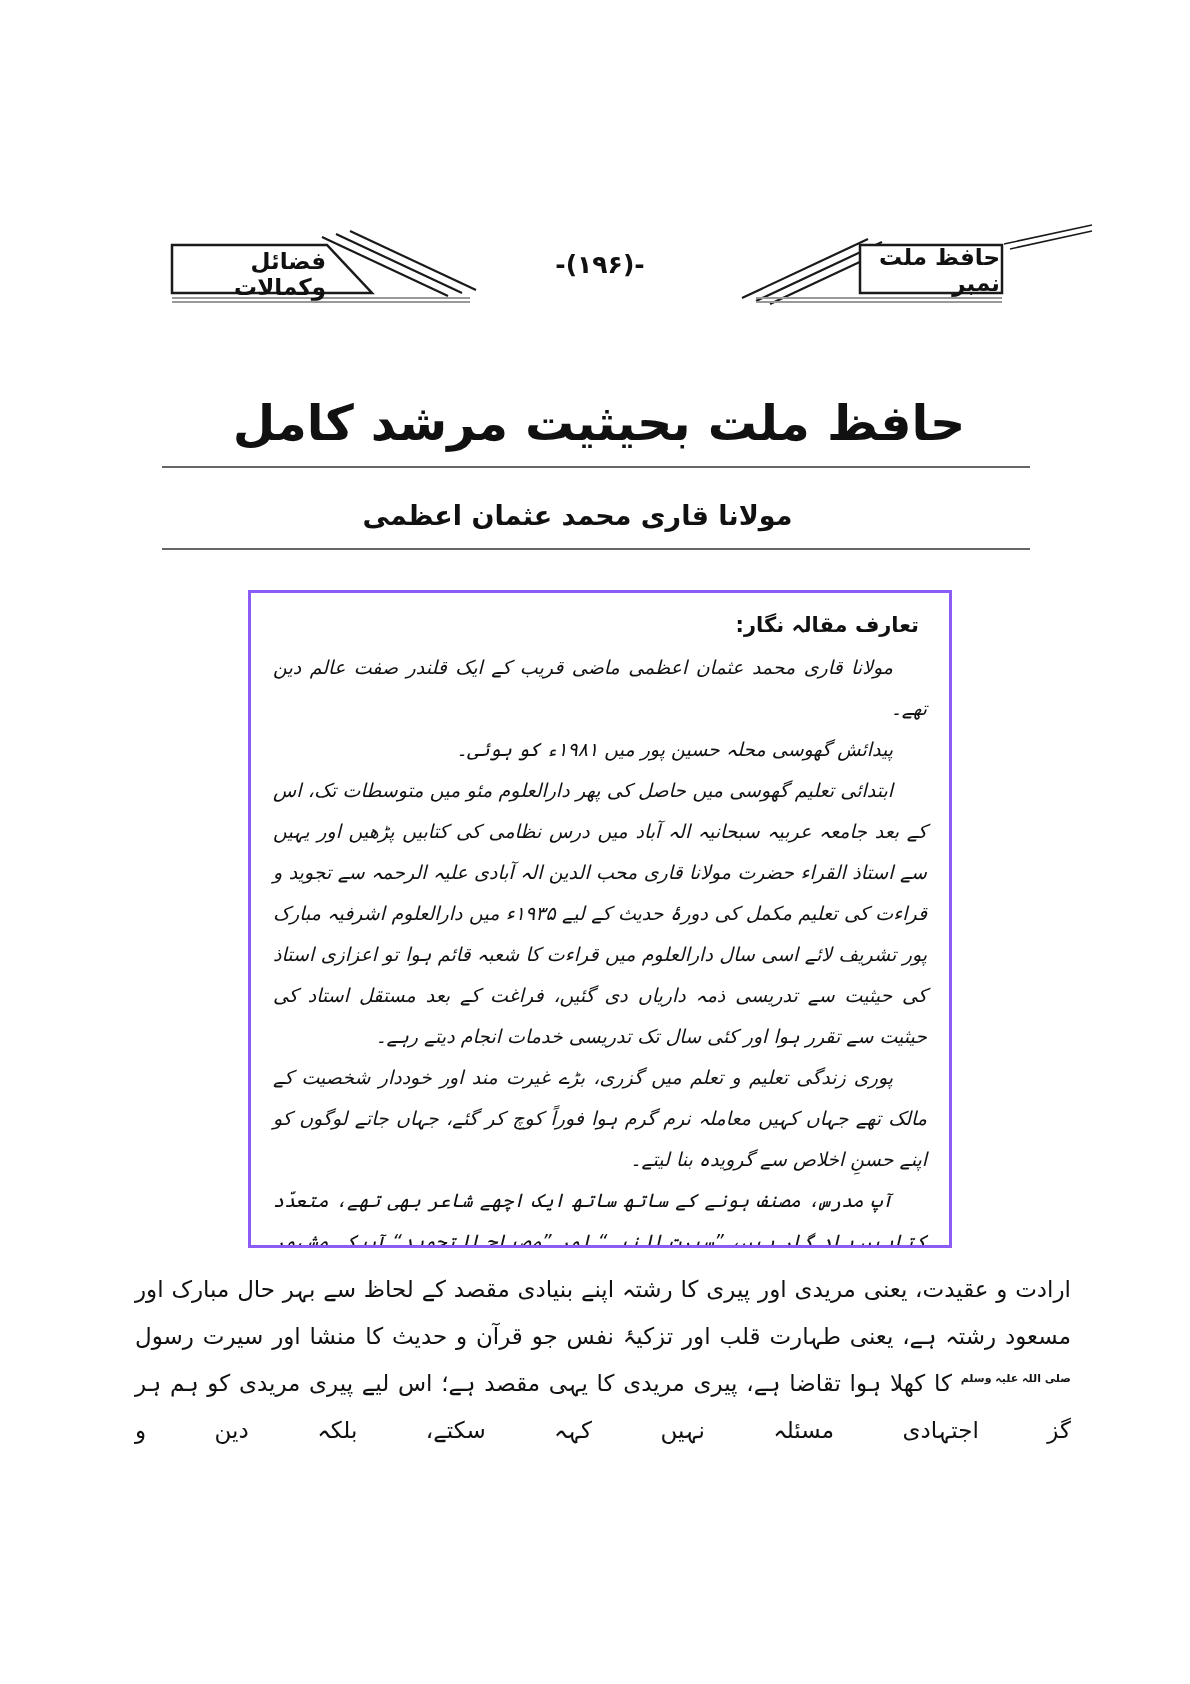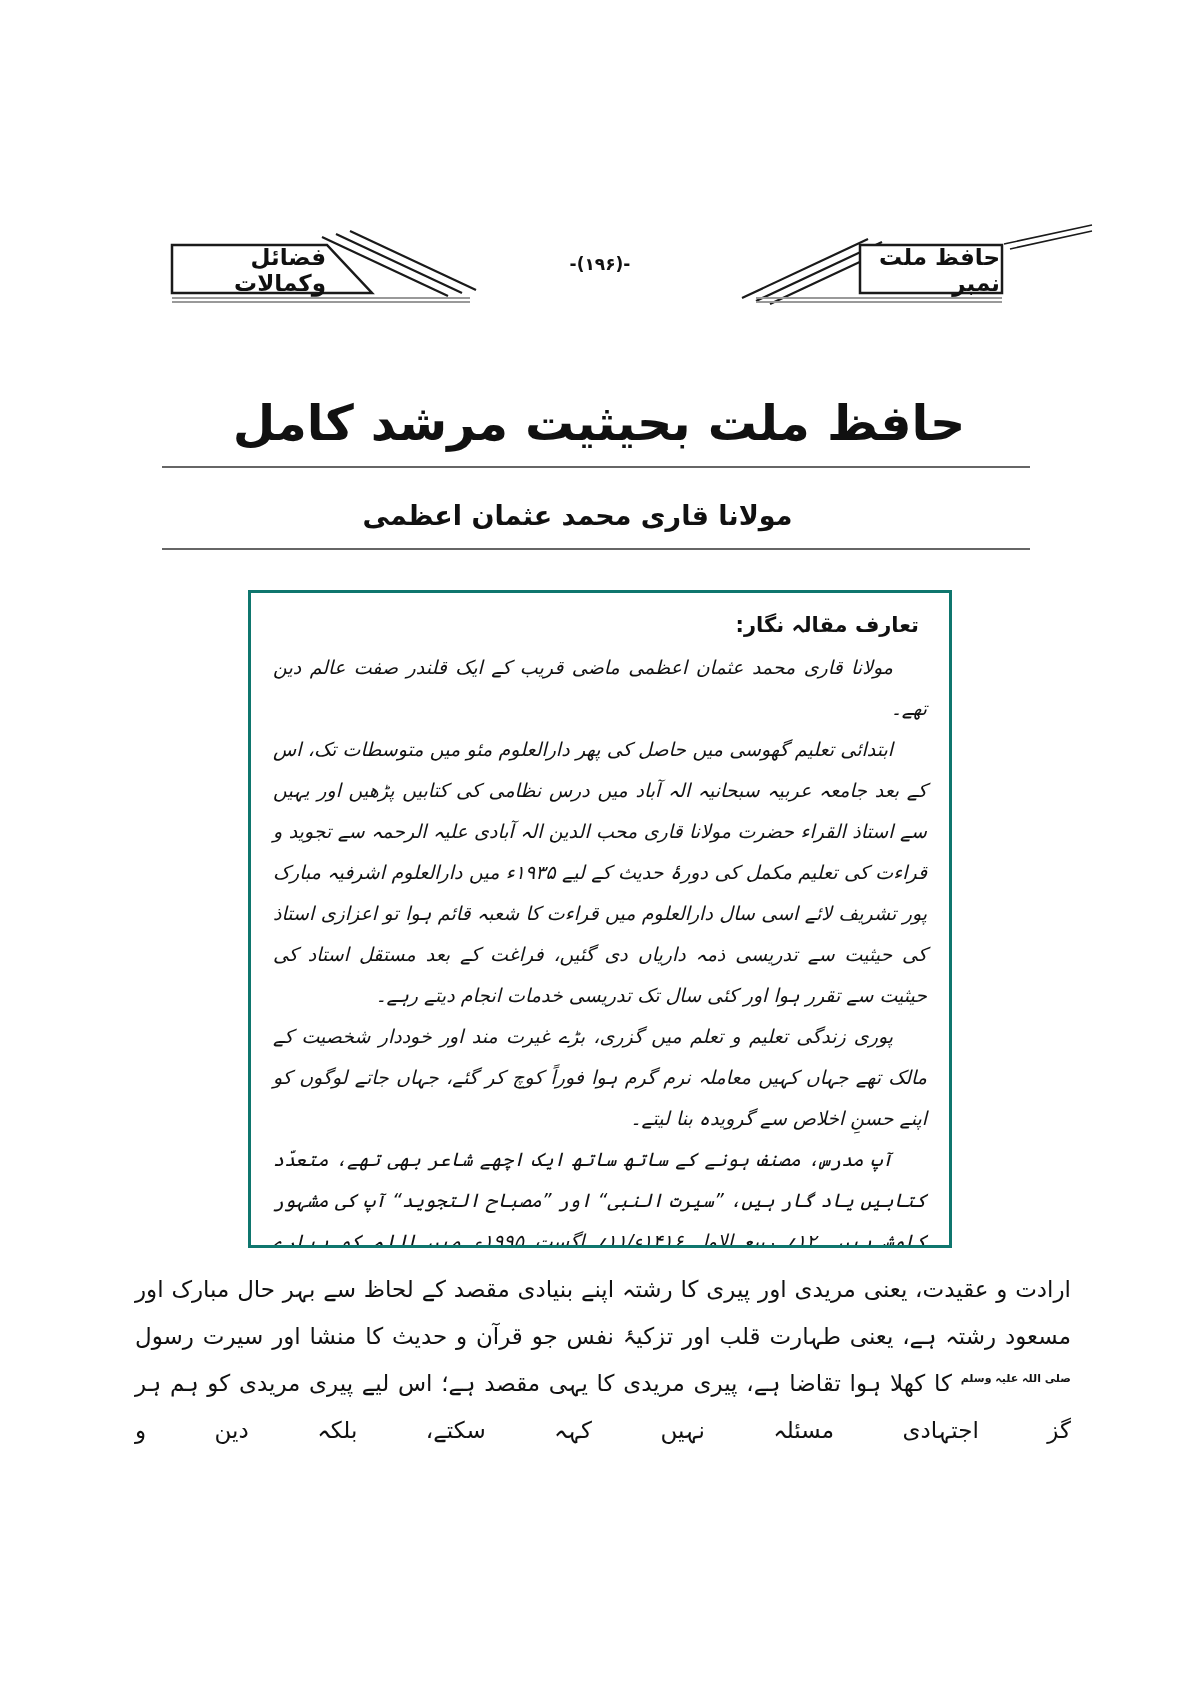--- a/index.html
+++ b/index.html
@@ -6,43 +6,43 @@
   body{
     width:1190px;height:1684px;background:#ffffff;position:relative;
     font-family:"DejaVu Sans", sans-serif;color:#111111;overflow:hidden;
   }
   
   #hdr-svg{position:absolute;top:222px;left:0;}
   .banner-label{
     position:absolute;display:flex;align-items:center;justify-content:center;
     direction:rtl;font-weight:bold;font-size:23px;letter-spacing:0;
   }
-  #left-banner-label{top:248px;left:176px;width:150px;height:44px;}
+  #left-banner-label{top:248px;left:176px;width:150px;height:52px;}
   #right-banner-label{top:248px;left:864px;width:136px;height:44px;}
   #page-number{
     position:absolute;top:244px;left:495px;width:210px;height:40px;
     display:flex;align-items:center;justify-content:center;
-    direction:ltr;font-size:17px;font-weight:bold;
+    direction:ltr;font-size:25px;font-weight:bold;
   }
   
   #main-title{
     position:absolute;top:374px;left:0;width:1190px;margin:4px;
     text-align:center;direction:rtl;font-size:49px;font-weight:bold;line-height:92px;
   }
   .rule{position:absolute;left:162px;width:868px;height:2px;background:#666666;}
   #rule-under-title{top:466px;}
   #rule-under-author{top:548px;}
   #author-name{
     position:absolute;top:488px;left:0;width:1155px;margin:0;
     text-align:center;direction:rtl;font-size:27px;font-weight:bold;line-height:56px;
   }
   
   #intro-box{
     position:absolute;top:590px;left:248px;width:704px;height:658px;
-    box-sizing:border-box;border:3px solid #0f766e;background:#ffffff;
+    box-sizing:border-box;border:3px solid #8b5cf6;background:#ffffff;
     padding:10px 22px 0 22px;overflow:hidden;
     direction:rtl;text-align:justify;font-size:19px;line-height:41px;
   }
   #intro-box h2{
     margin:0;font-size:21px;font-weight:bold;line-height:44px;text-indent:8px;text-align:right;
   }
   #intro-box p{margin:0;text-indent:34px;font-style:italic;}
   
   #body-paragraph{
     position:absolute;top:1258px;left:127px;width:936px;margin:8px;
@@ -99,18 +99,19 @@
 
 <div id="rule-under-title" class="rule"></div>
 
 <h2 id="author-name">مولانا قاری محمد عثمان اعظمی</h2>
 
 <div id="rule-under-author" class="rule"></div>
 
 <section id="intro-box">
   <h2>تعارف مقالہ نگار:</h2>
   <p>مولانا قاری محمد عثمان اعظمی ماضی قریب کے ایک قلندر صفت عالم دین تھے۔</p>
+  <p>پیدائش گھوسی محلہ حسین پور میں ۱۹۸۱ء کو ہوئی۔</p>
   <p>ابتدائی تعلیم گھوسی میں حاصل کی پھر دارالعلوم مئو میں متوسطات تک، اس کے بعد جامعہ عربیہ سبحانیہ الہ آباد میں درس نظامی کی کتابیں پڑھیں اور یہیں سے استاذ القراء حضرت مولانا قاری محب الدین الہ آبادی علیہ الرحمہ سے تجوید و قراءت کی تعلیم مکمل کی دورۂ حدیث کے لیے ۱۹۳۵ء میں دارالعلوم اشرفیہ مبارک پور تشریف لائے اسی سال دارالعلوم میں قراءت کا شعبہ قائم ہوا تو اعزازی استاذ کی حیثیت سے تدریسی ذمہ داریاں دی گئیں، فراغت کے بعد مستقل استاد کی حیثیت سے تقرر ہوا اور کئی سال تک تدریسی خدمات انجام دیتے رہے۔</p>
   <p>پوری زندگی تعلیم و تعلم میں گزری، بڑے غیرت مند اور خوددار شخصیت کے مالک تھے جہاں کہیں معاملہ نرم گرم ہوا فوراً کوچ کر گئے، جہاں جاتے لوگوں کو اپنے حسنِ اخلاص سے گرویدہ بنا لیتے۔</p>
   <p>آپ مدرس، مصنف ہونے کے ساتھ ساتھ ایک اچھے شاعر بھی تھے، متعدّد کتابیں یاد گار ہیں، ”سیرت النبی“ اور ”مصباح التجوید“ آپ کی مشہور کاوش ہیں۔ ۱۲؍ ربیع الاول ۱۴۱۶ء/۱۱؍ اگست ۱۹۹۵ء میں اللہ کو پیارے ہوئے۔</p>
 </section>
 
 <p id="body-paragraph"><span>ارادت و عقیدت، یعنی مریدی اور پیری کا رشتہ اپنے بنیادی مقصد کے لحاظ سے بہر حال مبارک اور مسعود رشتہ ہے، یعنی طہارت قلب اور تزکیۂ نفس جو قرآن و حدیث کا منشا اور سیرت رسول </span><span class="pbuh">صلی اللہ علیہ وسلم</span><span> کا کھلا ہوا تقاضا ہے، پیری مریدی کا یہی مقصد ہے؛ اس لیے پیری مریدی کو ہم ہر گز اجتہادی مسئلہ نہیں کہہ سکتے، بلکہ دین و</span></p>
 
 </body></html>

